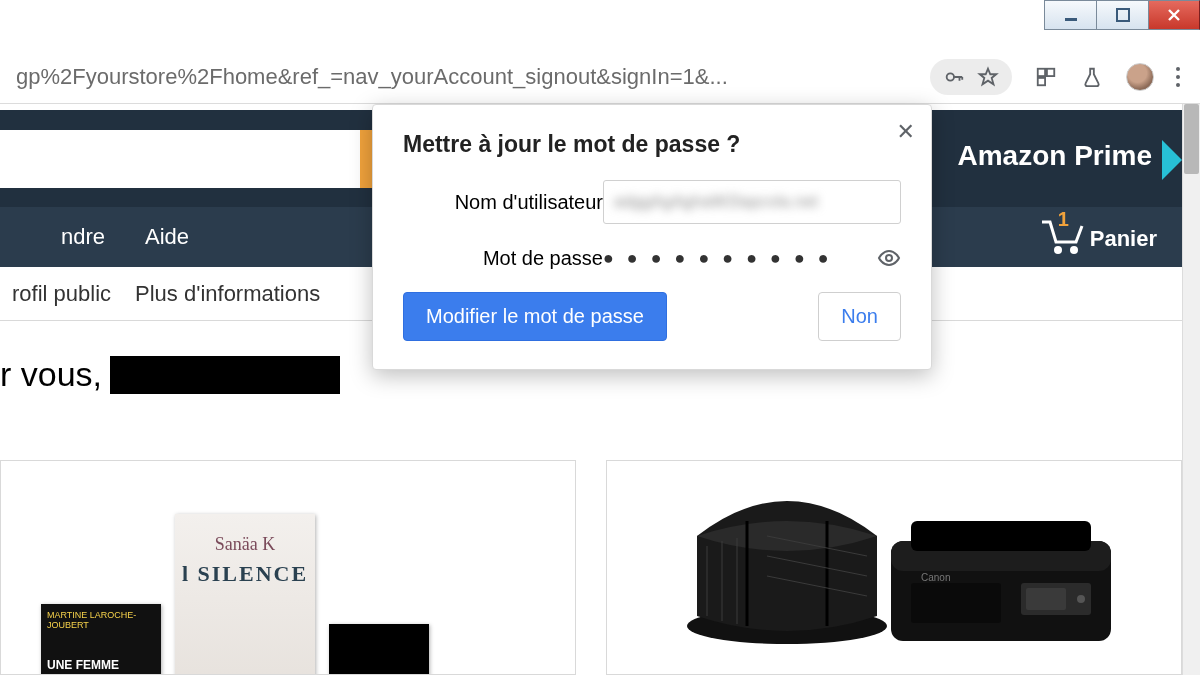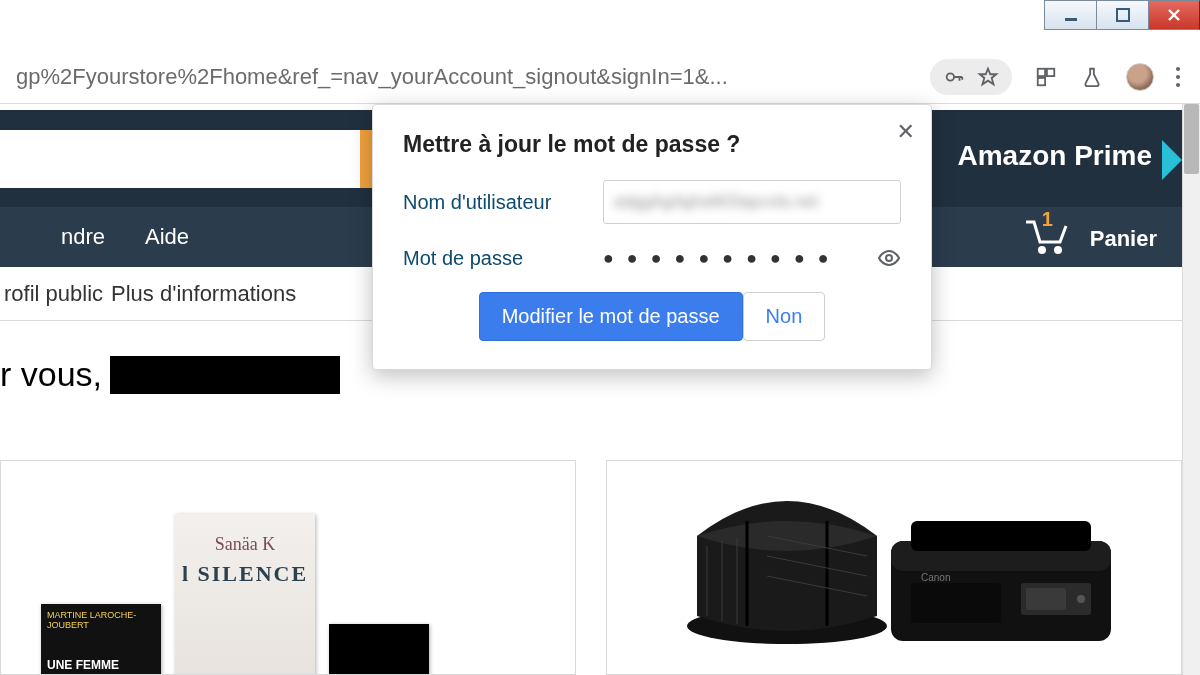--- a/index.html
+++ b/index.html
@@ -28,25 +28,25 @@
   .banner .search-stub { position:absolute; left:0; top:20px; width:360px; height:58px; background:#fff; }
   .banner .search-btn { position:absolute; left:360px; top:20px; width:18px; height:58px; background:#f0a23c; }
   .banner .prime { position:absolute; right:30px; top:30px; color:#fff; font-size:28px; font-weight:600;text-align:center; }
   .banner .chev { position:absolute; right:0; top:30px; width:0; height:0; border-top:20px solid transparent; border-bottom:20px solid transparent; border-left:20px solid #27c0d6; }
 
   
   .navbar { position:absolute; top:207px; left:0; right:18px; height:60px; background:#2b3c4d; display:flex; align-items:center; color:#fff; font-size:22px;padding-left:41px; }
   .navbar .nlink { padding:0 20px; }
   .cart { position:absolute; right:25px; top:5px; display:flex; align-items:flex-end; color:#fff; }
   .cart-count { color:#f0a23c; font-weight:bold; font-size:20px; position:absolute; left:22px; top:-4px;}
-  .cart-label { font-size:22px; font-weight:bold; margin-left:22px; padding-bottom:4px;}
+  .cart-label { font-size:22px; font-weight:bold; margin-left:6px; padding-bottom:4px;}
 
   
   .sublinks { position:absolute; top:267px; left:0; right:18px; height:54px; background:#fff; border-bottom:1px solid #d9d9d9; display:flex; align-items:center; font-size:22px; color:#333; }
-  .sublinks span { padding:0 4px; }
+  .sublinks span { padding:0 12px; }
 
   
   .greeting { position:absolute; top:355px; left:0; font-size:34px; color:#000000; display:flex; align-items:center;}
   .greeting .redact { display:inline-block; width:230px; height:38px; background:#000; margin-left:8px; }
 
   
   .cards { position:absolute; top:460px; left:0; right:18px; display:flex; gap:30px; }
   .card { flex:1; border:1px solid #d9d9d9; background:#fff; height:215px; position:relative; overflow:hidden;}
   .book-row { position:absolute; bottom:-10px; left:40px; display:flex; gap:14px; align-items:flex-end;}
   .book { box-shadow:1px 1px 4px rgba(0,0,0,.3);}
@@ -58,27 +58,27 @@
   .book2 .b{ font-family: serif; color:#2a4150; font-size:22px; letter-spacing:2px; margin-top:6px; font-weight:bold;text-align:center;}
   .book3 { width:100px; height:60px; background:#000;}
   .organizer { position:absolute; left:70px; top:15px; }
   .printer  { position:absolute; right:60px; top:30px; }
 
   
   .popup { position:absolute; top:104px; left:372px; width:560px; background:#fff; border:1px solid #d9d9d9; box-shadow:0 6px 22px rgba(0,0,0,.25); border-radius:4px; padding:26px 30px 28px 30px; z-index:50;}
   .popup h2 { font-size:23px; font-weight:700; color:#222; margin-bottom:22px;}
   .popup .close { position:absolute; top:14px; right:16px; font-size:22px; color:#5f6368; cursor:pointer; }
   .row { display:flex; align-items:center; margin-bottom:22px; }
-  .row .lbl { width:200px; font-size:20px; color:#0c4a6e; }
+  .row .lbl { width:200px; font-size:20px; color:#000000;text-align:right; }
   .uname { flex:1; }
   .uname-box { border:1px solid #d0d0d0; border-radius:3px; height:44px; display:flex; align-items:center; padding:0 10px;}
   .uname-blur { filter: blur(5px); color:#888; font-size:16px; letter-spacing:.5px;}
   .pwd-dots { font-size:18px; letter-spacing:4px; color:#333; flex:1; }
   .eye { color:#5f6368; }
-  .actions { display:flex; justify-content:center; margin-top:4px;}
+  .actions { display:flex; justify-content:space-between; margin-top:4px;}
   .btn { font-size:20px; padding:12px 22px; border-radius:4px; cursor:pointer; }
   .btn-primary { background:#3b7ded; color:#fff; border:1px solid #2f6fe0; }
   .btn-secondary { background:#fff; color:#3b7ded; border:1px solid #cfcfcf; }
 
   
   .scroll-track { position:absolute; top:104px; right:0; width:18px; bottom:0; background:#f0f0f0; border-left:1px solid #dcdcdc;}
   .scroll-thumb { position:absolute; top:0; left:1px; right:1px; height:70px; background:#b8b8b8; border-radius:2px;}
 </style>
 </head>
 <body>

